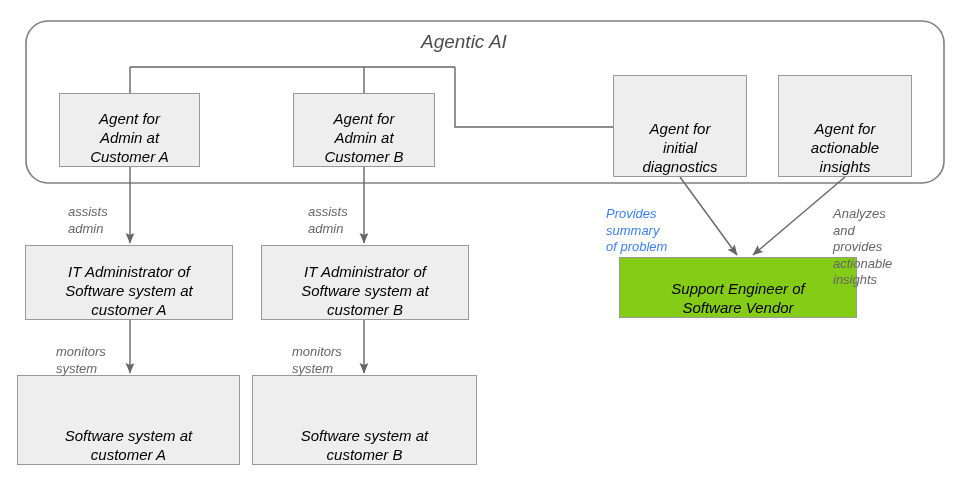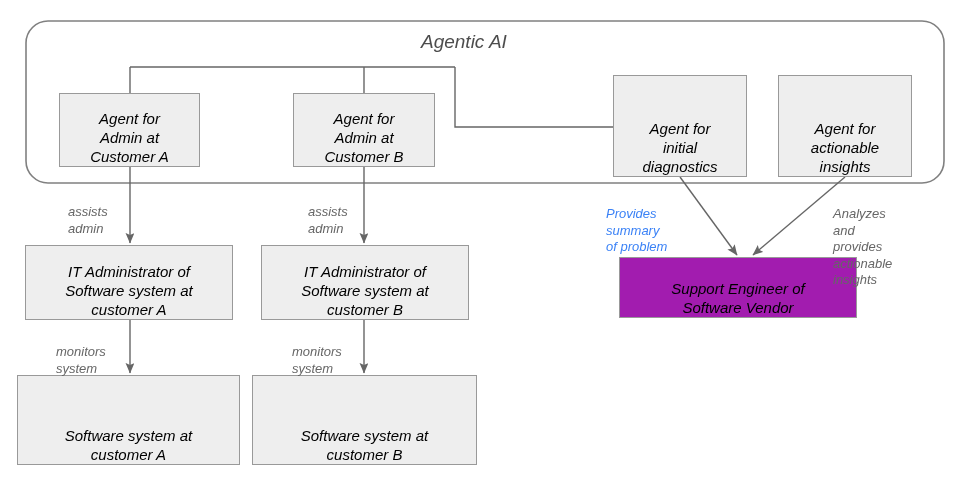--- a/index.html
+++ b/index.html
@@ -102,21 +102,21 @@
 diagnostics</span></div>
       <div class="node-box" style="left: 778px; top: 75px; width: 134px; height: 102px; background: rgb(238, 238, 238); border-color: rgb(153, 153, 153); color: rgb(0, 0, 0);"><span>Agent for
 actionable
 insights</span></div>
       <div class="node-box" style="left: 25px; top: 245px; width: 208px; height: 75px; background: rgb(238, 238, 238); border-color: rgb(153, 153, 153); color: rgb(0, 0, 0);"><span>IT Administrator of
 Software system at
 customer A</span></div>
       <div class="node-box" style="left: 261px; top: 245px; width: 208px; height: 75px; background: rgb(238, 238, 238); border-color: rgb(153, 153, 153); color: rgb(0, 0, 0);"><span>IT Administrator of
 Software system at
 customer B</span></div>
-      <div class="node-box" style="left: 619px; top: 257px; width: 238px; height: 61px; background: #a21caf; border-color: rgb(153, 153, 153); color: rgb(0, 0, 0);"><span>Support Engineer of
+      <div class="node-box" style="left: 619px; top: 257px; width: 238px; height: 61px; background: #84cc16; border-color: rgb(153, 153, 153); color: rgb(0, 0, 0);"><span>Support Engineer of
 Software Vendor</span></div>
       <div class="node-box" style="left: 17px; top: 375px; width: 223px; height: 90px; background: rgb(238, 238, 238); border-color: rgb(153, 153, 153); color: rgb(0, 0, 0);"><span>Software system at
 customer A</span></div>
       <div class="node-box" style="left: 252px; top: 375px; width: 225px; height: 90px; background: rgb(238, 238, 238); border-color: rgb(153, 153, 153); color: rgb(0, 0, 0);"><span>Software system at
 customer B</span></div>
     </div>
   <div id="labels-layer">
       <div class="edge-label" style="left: 68px; top: 188px; color: rgb(102, 102, 102);">assists
 admin</div>
       <div class="edge-label" style="left: 308px; top: 188px; color: rgb(102, 102, 102);">assists

